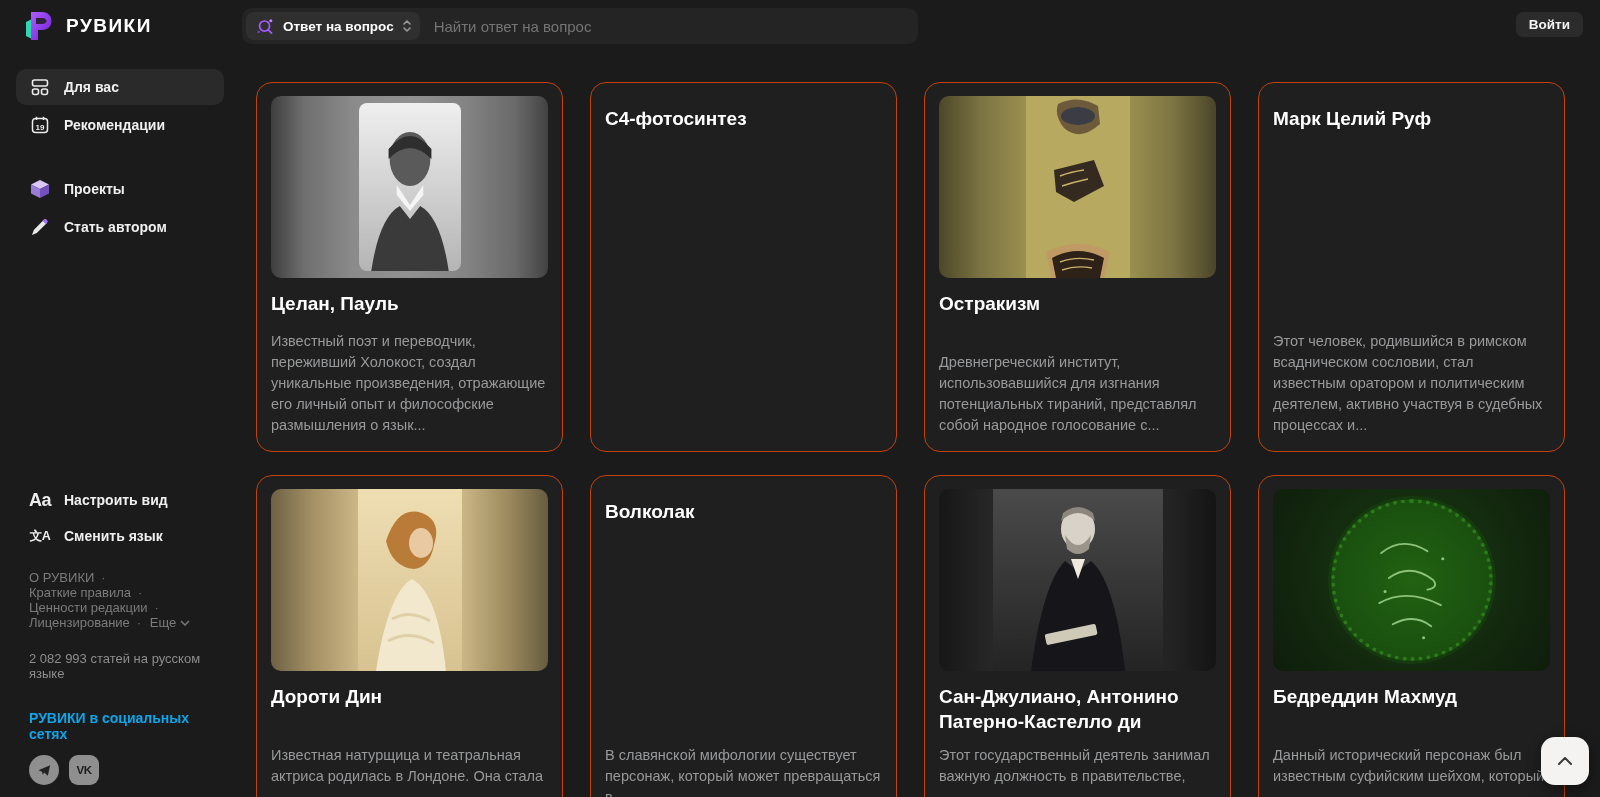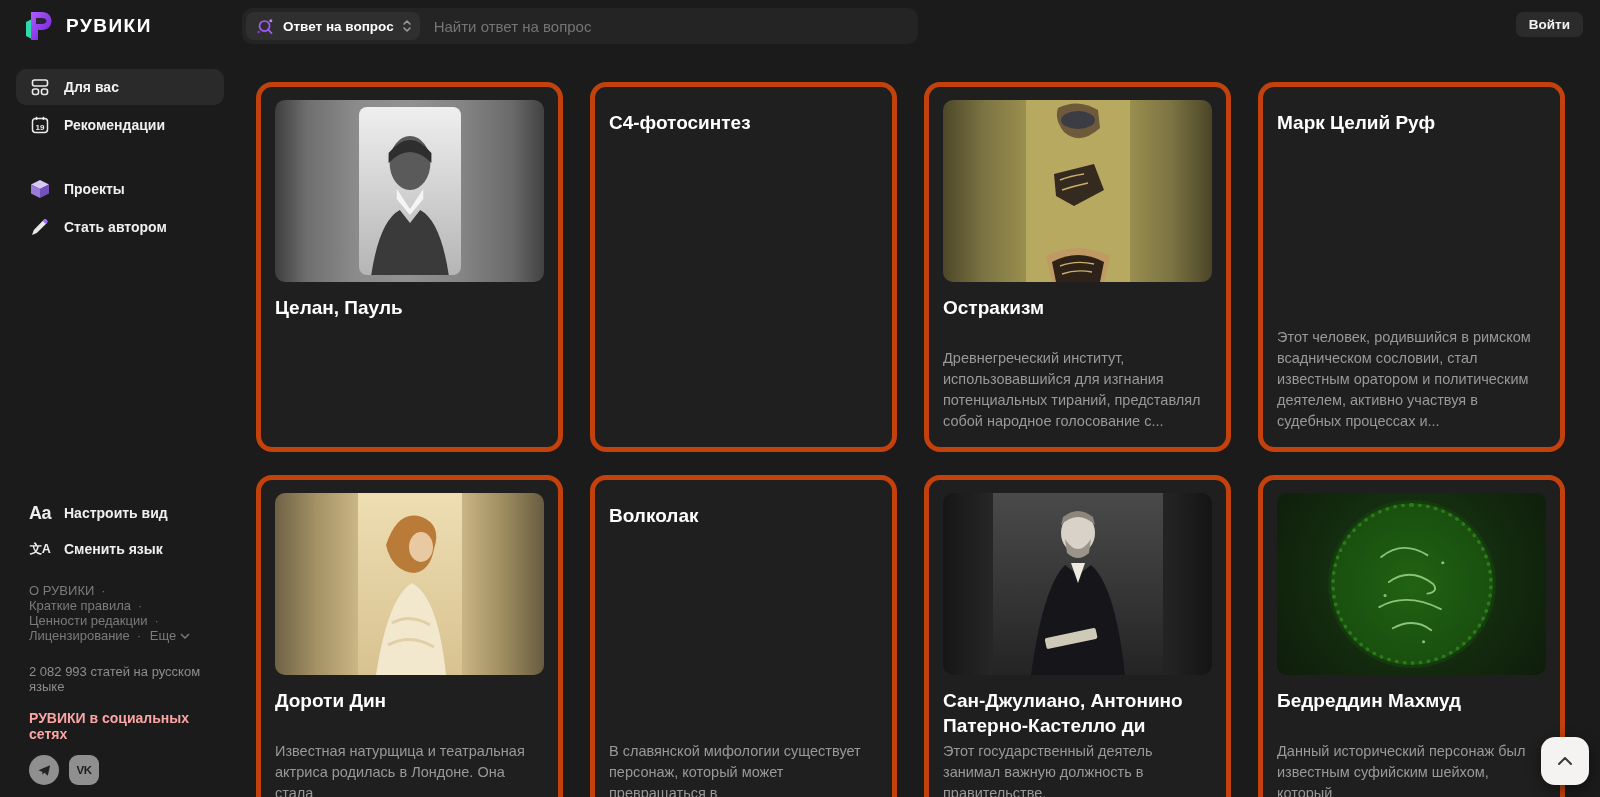--- a/index.html
+++ b/index.html
@@ -19,21 +19,21 @@
     border-radius:10px; font-size:14px; font-weight:700; color:#f0f0f0; cursor:pointer; }
   .nav-item.selected { background:#2a2a2a; }
   .ic { width:22px; height:22px; flex:0 0 22px; display:flex; align-items:center; justify-content:center; }
   .icon-text { font-weight:700; font-size:18px; color:#ededed; letter-spacing:-0.5px; }
   .sidebar-bottom { position:absolute; left:16px; bottom:12px; width:212px; }
   .flinks { margin:16px 0 0 13px; width:192px; font-size:13px; line-height:15px; color:#7b7b7b; }
   .flink { cursor:pointer; white-space:nowrap; }
   .flink.hasdot::after { content:"·"; margin:0 5px 0 7px; color:#6a6a6a; }
   .flink-more { display:inline-flex; align-items:center; gap:4px; }
   .stats { margin:21px 0 0 13px; font-size:13px; color:#8d8d8d; }
-  .social-title { margin:16px 0 0 13px; font-size:14px; font-weight:700; color:#fca5a5; }
+  .social-title { margin:29px 0 0 13px; font-size:14px; font-weight:700; color:#0ea5e9; }
   .social-icons { margin:13px 0 0 13px; display:flex; gap:10px; }
   .sicon { width:30px; height:30px; background:#8f8f8f; display:flex; align-items:center;
     justify-content:center; cursor:pointer; }
   .sicon--tg { border-radius:50%; }
   .sicon--vk { border-radius:9px; font-weight:800; font-size:11.5px; color:#1d1d1d; letter-spacing:-0.5px; }
   
   .main { flex:1; position:relative; }
   .topbar { position:relative; height:44px; }
   .searchbar { position:absolute; left:2px; top:8px; width:676px; height:36px; background:#242424;
     border-radius:10px; display:flex; align-items:center; padding:0 10px 0 4px; }
@@ -42,21 +42,21 @@
   .mode-label { font-size:13.5px; font-weight:700; color:#fff; white-space:nowrap; }
   .search-input { flex:1; margin-left:14px; background:transparent; border:none; outline:none;
     color:#e6e6e6; font-size:15px; font-family:inherit; }
   .search-input::placeholder { color:#757575; }
   .login-btn { position:absolute; top:12px; right:17px; height:25px; padding:0 13px; background:#2b2b2b;
     color:#f3f3f3; border:none; border-radius:7px; font-size:13.5px; font-weight:700;
     font-family:inherit; cursor:pointer; }
   
   .grid { margin:38px 0 0 16px; display:grid; grid-template-columns:repeat(4,307px);
     grid-auto-rows:370px; gap:23px 27px; }
-  .card { background:#1f1f1f; border:5px solid #c2410c; border-radius:16px; padding:13px 14px 15px;
+  .card { background:#1f1f1f; border:1px solid #c2410c; border-radius:16px; padding:13px 14px 15px;
     display:flex; flex-direction:column; cursor:pointer; overflow:hidden; }
   .card-img { position:relative; flex:0 0 182px; height:182px; border-radius:10px; overflow:hidden; }
   .card-title { margin:13px 0 0; font-size:19px; line-height:25px; font-weight:700; color:#fff; }
   .card--text .card-title { margin-top:10px; }
   .card-desc { margin:auto 0 0; min-height:84px; font-size:14.5px; line-height:21px; color:#98999b; }
   .photo { position:absolute; top:0; bottom:0; left:50%; transform:translateX(-50%); overflow:hidden; }
   .photo svg { width:100%; height:100%; display:block; }
   
   .img-celan { background:linear-gradient(90deg,#3e3e3e 0%,#6f6f6f 12%,#8b8b8b 30%,#919191 50%,#848484 70%,#6a6a6a 88%,#424242 100%); }
   .photo--celan { top:7px; bottom:7px; width:102px; border-radius:8px;
@@ -223,20 +223,21 @@
           <div class="photo photo--celan">
             <svg viewBox="0 0 100 168" preserveAspectRatio="none">
               <ellipse cx="50" cy="56" rx="20" ry="27" fill="#5a5a5a"></ellipse>
               <path d="M29 46 Q50 20 71 46 L71 56 Q50 34 29 56 Z" fill="#2e2e2e"></path>
               <path d="M37 82 L50 102 L63 82 L63 92 L50 108 L37 92 Z" fill="#f5f5f5"></path>
               <path d="M12 168 Q20 114 40 103 L50 116 L60 103 Q80 114 88 168 Z" fill="#3a3a3a"></path>
             </svg>
           </div>
         </div>
         <h3 class="card-title">Целан, Пауль</h3>
+        <p class="card-desc">Известный поэт и переводчик, переживший Холокост, создал уникальные произведения, отражающие его личный опыт и философские размышления о язык...</p>
       </article>
 
       <article class="card card--text">
         <h3 class="card-title">C4-фотосинтез</h3>
       </article>
 
       <article class="card">
         <div class="card-img img-ostraka">
           <div class="photo photo--ostraka">
             <svg viewBox="0 0 104 182" preserveAspectRatio="none">

